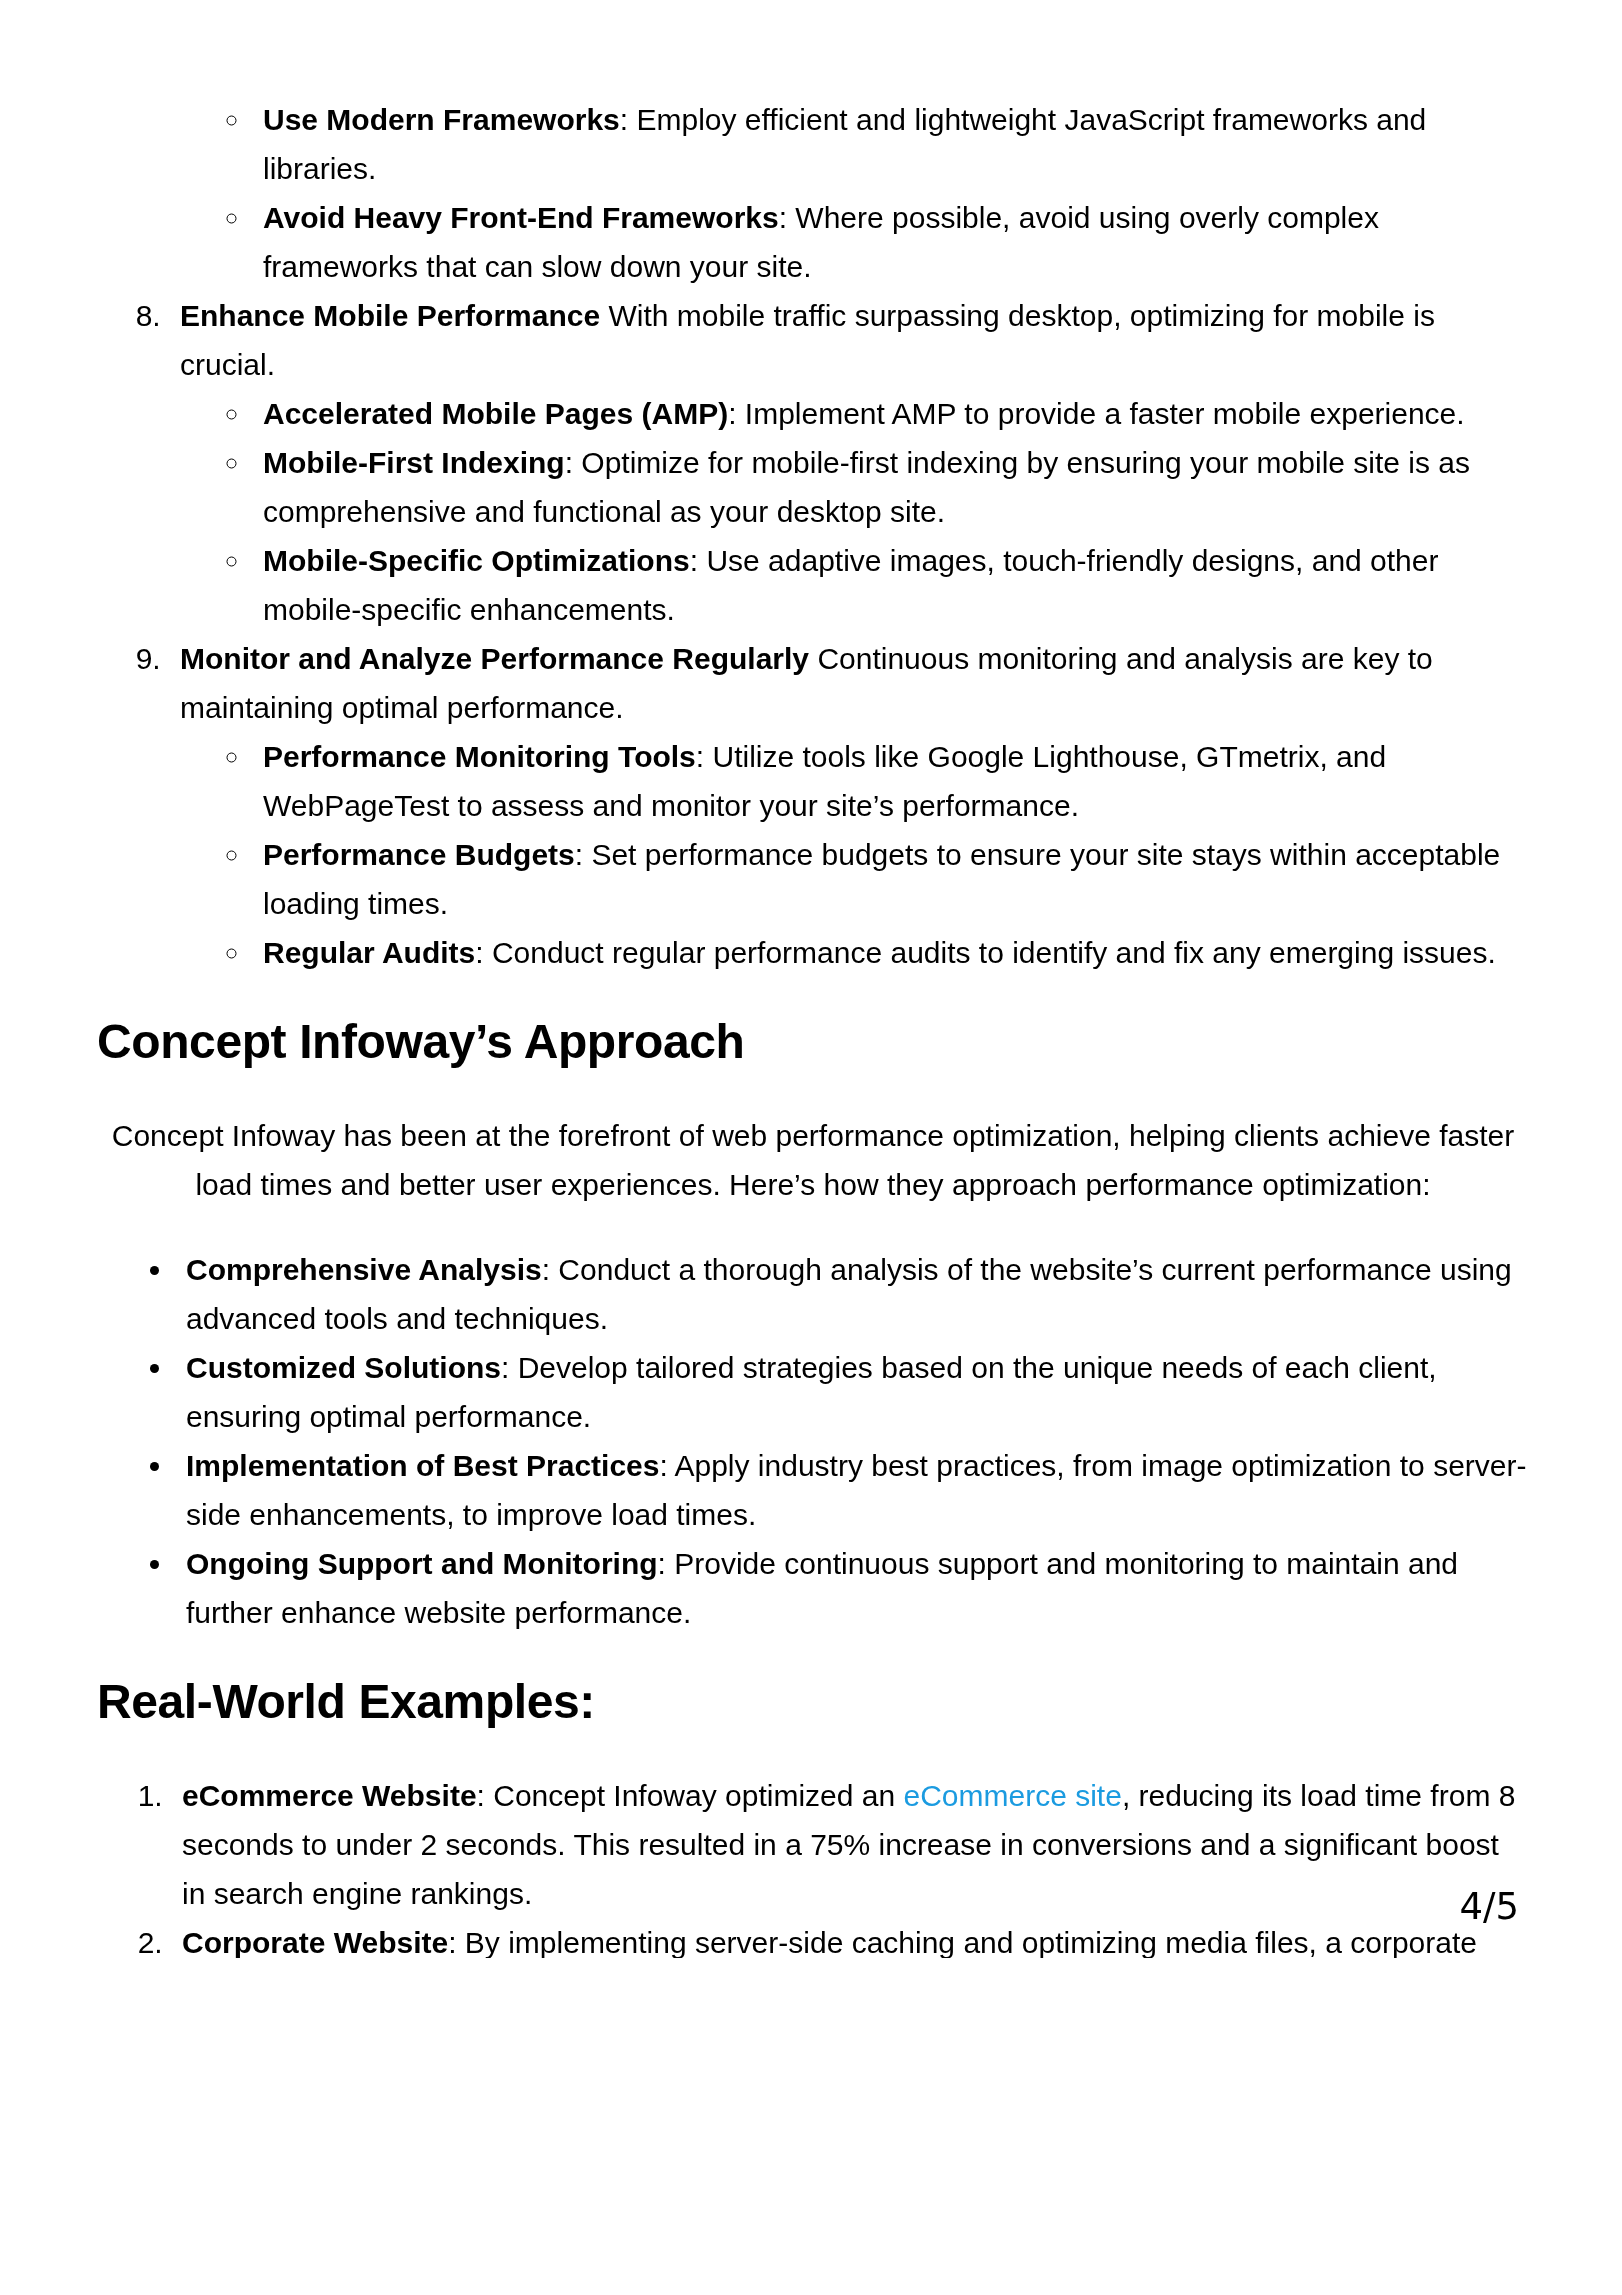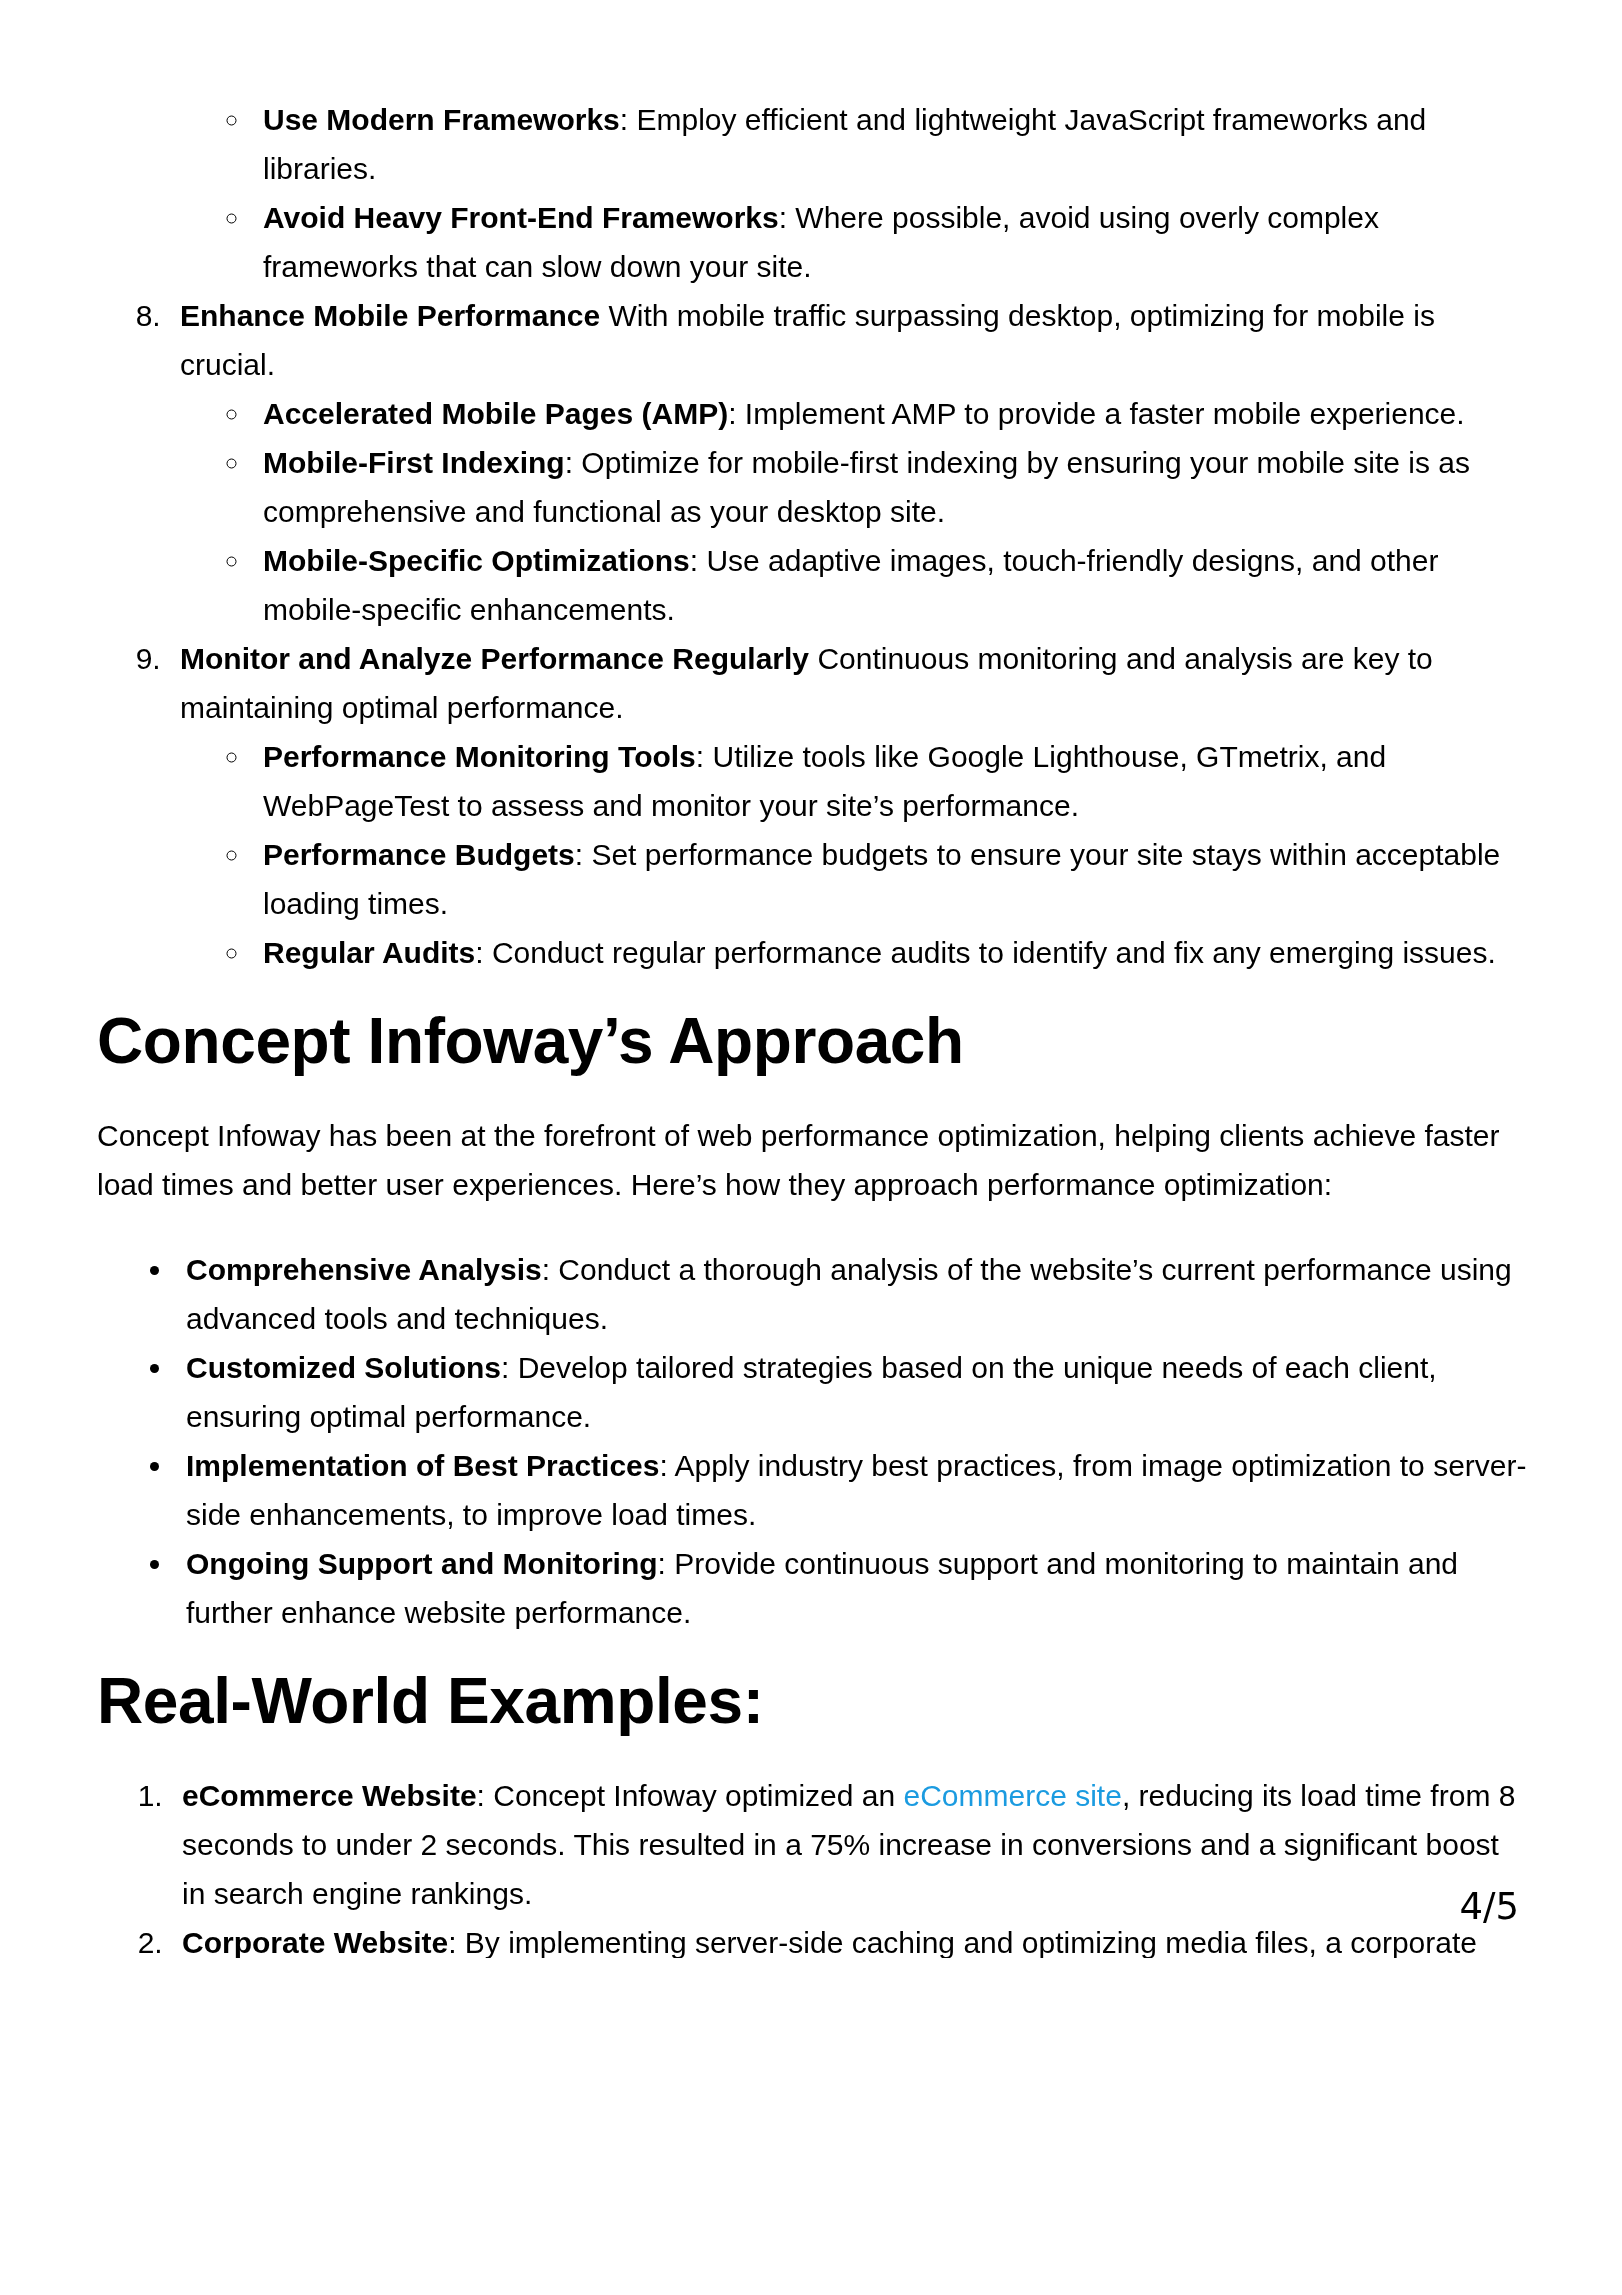--- a/index.html
+++ b/index.html
@@ -20,27 +20,27 @@
   ul, ol { margin: 0 0 36px 0; }
   li { margin: 0; padding-left: 11px; }
 
   ul.top-list { list-style: circle; padding-left: 155px; margin-bottom: 0; }
   ol.main-list { padding-left: 72px; }
   ul.sub-list { list-style: circle; padding-left: 72px; margin-bottom: 0; }
   ul.approach-list { list-style: disc; padding-left: 78px; }
   ol.examples-list { padding-left: 74px; }
 
   h2 {
-    font-size: 64px;
+    font-size: 48px;
     line-height: 57px;
     font-weight: bold;
     margin: 35px 0 41px 0;
     letter-spacing: -0.4px;
   }
-  p { margin: 0 0 36px 0; }
+  p { margin: 0 0 36px 0; text-align: center; }
 
   a.link {
     color: var(--link, #1b9be0);
     text-decoration: none;
     cursor: pointer;
   }
 
   .page-number {
     position: absolute;
     right: 103px;

